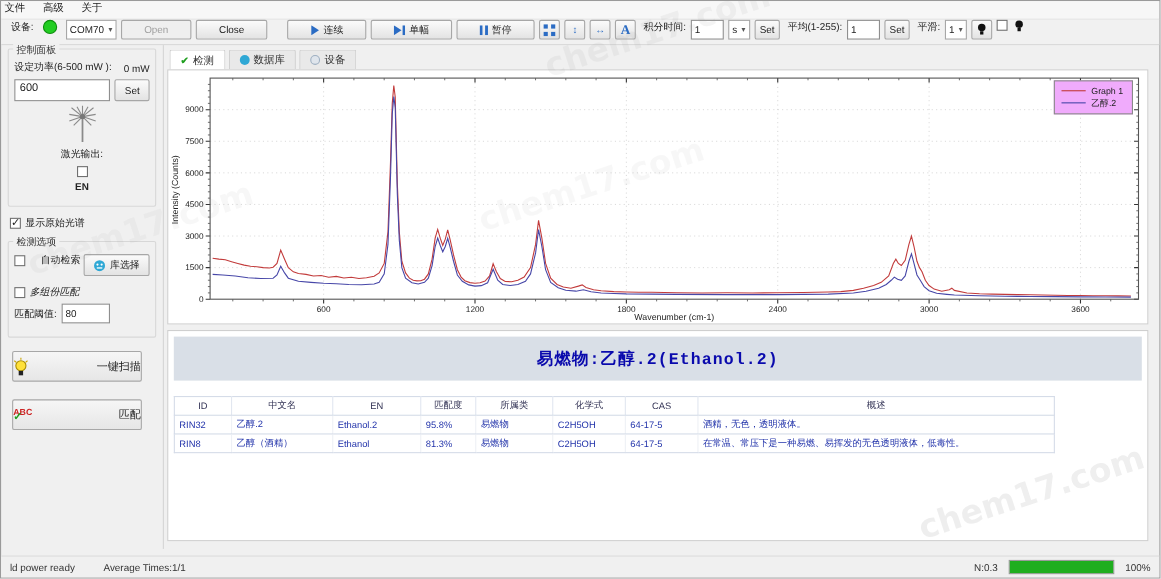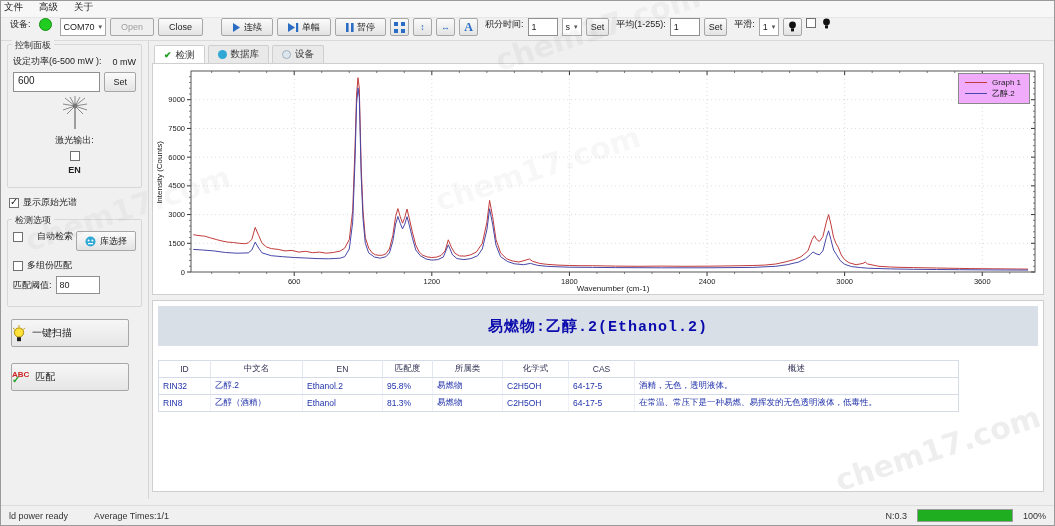--- a/index.html
+++ b/index.html
@@ -19,21 +19,21 @@
   .menubar { height:16px; background:#f7f7f7; display:flex; align-items:flex-start;
              gap:16px; padding:0 3px; font-size:9.5px; }
   .menu-item { color:#222; }
 
   
   .toolbar { height:24px; background:#f1f1f1; border-top:1px solid #e6e6e6;
              border-bottom:1px solid #dadada; display:flex; align-items:flex-start;
              padding:0 6px; font-size:9px; gap:4px; white-space:nowrap; }
   .tlabel { color:#222; margin-left:3px; }
   .tbtn { height:18px; border:1px solid #a7a7a7; background:linear-gradient(#fbfbfb,#e3e3e3);
-          padding:0 10px; font-size:9px; display:inline-flex; align-items:center; gap:3px;
+          padding:0 20px; font-size:9px; display:inline-flex; align-items:center; gap:3px;
           border-radius:2px; color:#222; }
   .tbtn.small { padding:0 4px; }
   .tbtn.disabled { color:#a0a0a0; background:#efefef; }
   .tsel { height:18px; border:1px solid #a7a7a7; background:#fff; padding:0 3px;
           font-size:9px; display:inline-flex; align-items:center; gap:4px; }
   .tsel .arrow { font-size:7px; color:#555; }
   .tinput { height:18px; width:30px; border:1px solid #8f8f8f; background:#fff;
             font-size:9px; padding:0 3px; display:inline-flex; align-items:center; }
   .dot { width:13px; height:13px; border-radius:50%; background:#22cd22;
          border:1px solid #0f8f0f; margin:0 4px; }
@@ -52,21 +52,21 @@
   .groupbox .gtitle { position:absolute; top:-6px; left:4px; background:#f0f0f0;
                       padding:0 3px; font-size:9px; color:#333; }
   .rowline { display:flex; align-items:center; margin:4px 0; gap:4px; }
   .spread { justify-content:space-between; }
   .power-input { width:92px; height:20px; border:1px solid #8f8f8f; background:#fff;
                  font-size:10px; padding:2px 4px; }
   .sbtn { height:20px; border:1px solid #a7a7a7; background:linear-gradient(#fbfbfb,#e3e3e3);
           padding:0 8px; font-size:9px; display:inline-flex; align-items:center; border-radius:2px; }
   .bigbtn { width:118px; height:28px; border:1px solid #a7a7a7;
             background:linear-gradient(#f6f6f6,#e6e6e6); border-radius:2px; margin:8px 4px;
-            display:flex; align-items:center; justify-content:flex-start; gap:6px; font-size:10px; }
+            display:flex; align-items:center; justify-content:space-between; gap:6px; font-size:10px; }
   .abc { color:#cc2222; font-weight:bold; font-size:8px; line-height:6px; }
   .abc .ck { color:#1f9e1f; font-size:10px; display:block; margin-top:-1px; }
 
   
   .content { flex:1; padding:4px 10px 0 3px; position:relative; }
   .tabs { display:flex; gap:3px; height:18px; margin-left:2px; }
   .tab { display:flex; align-items:center; gap:4px; padding:0 9px; font-size:9.5px;
          border:1px solid #cfcfcf; border-bottom:none; background:#e9e9e9;
          border-radius:2px 2px 0 0; color:#333; }
   .tab.active { background:#fff; height:19px; }
@@ -251,21 +251,21 @@
           <span class="sbtn" style="gap:4px;">
             <svg width="11" height="11">
                 <circle cx="5.5" cy="5.5" r="5" fill="#2fa8d5"></circle>
                 <circle cx="3.6" cy="4.5" r="1" fill="#fff"></circle>
                 <circle cx="7.4" cy="4.5" r="1" fill="#fff"></circle>
                 <rect x="3" y="7" width="5" height="1.2" fill="#fff"></rect>
               </svg>
             <span>库选择</span>
           </span>
         </div>
-        <div class="rowline" style="margin-top:8px;">
+        <div class="rowline" style="margin-top:8px;font-style:italic;">
           <span class="chk"></span>
           <span>多组份匹配</span>
         </div>
         <div class="rowline">
           <span>匹配阈值:</span>
           <span class="tinput" style="width:44px">80</span>
         </div>
       </div>
 
       <div class="bigbtn" style="margin-top:12px;">

